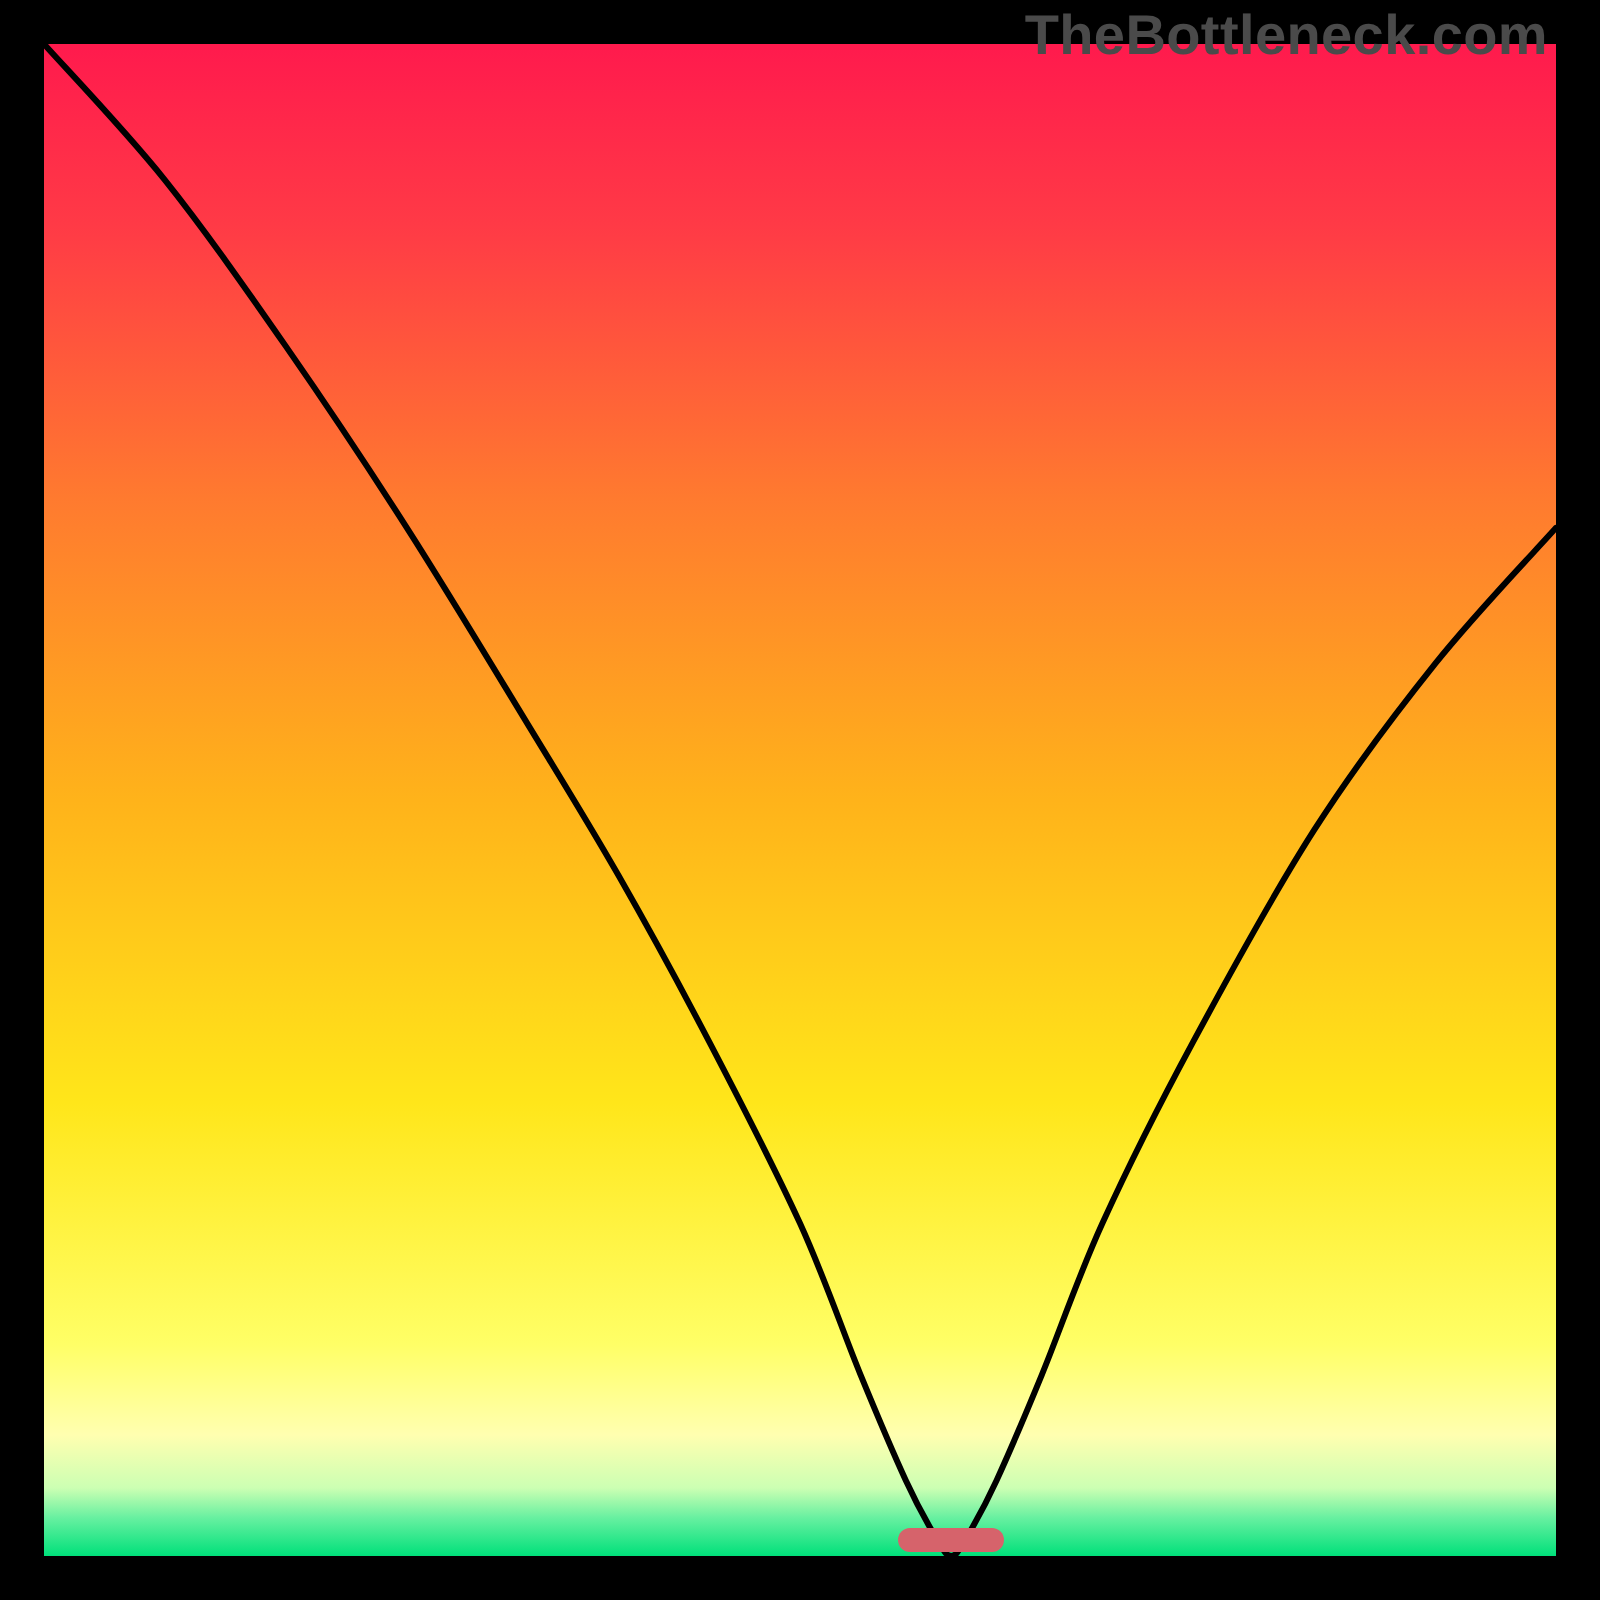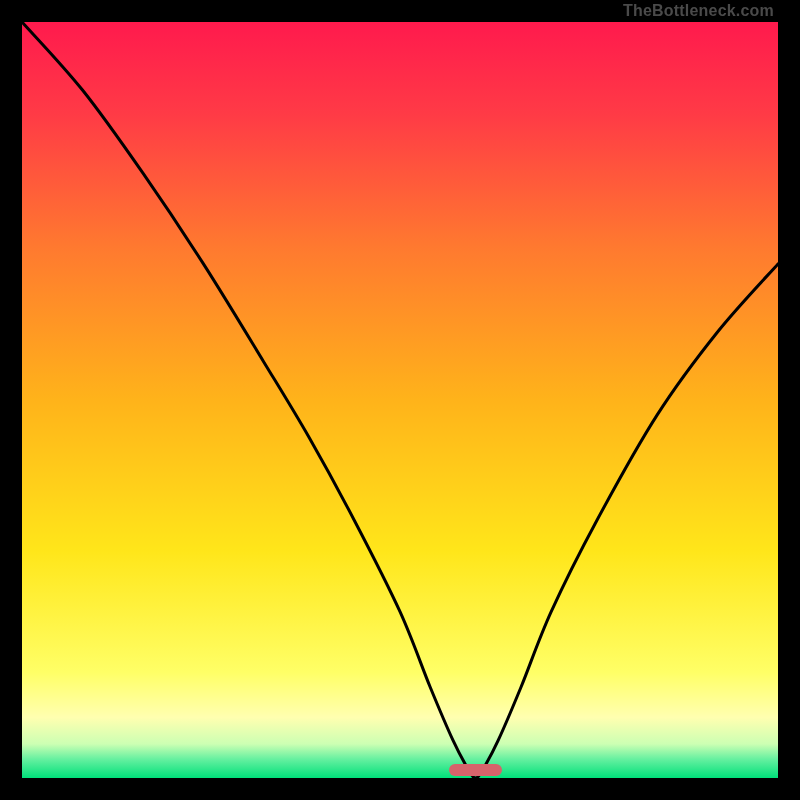--- a/index.html
+++ b/index.html
@@ -23,21 +23,21 @@
     left: 0;
     top: 0;
     width: 756px;
     height: 756px;
   }
   .watermark {
     position: absolute;
     top: 2px;
     right: 26px;
     font-family: Arial, Helvetica, sans-serif;
-    font-size: 16px;
+    font-size: 28px;
     font-weight: 600;
     color: #4a4a4a;
     letter-spacing: 0.2px;
   }
   .marker {
     position: absolute;
     height: 12px;
     border-radius: 6px;
     background: #d6636b;
   }

